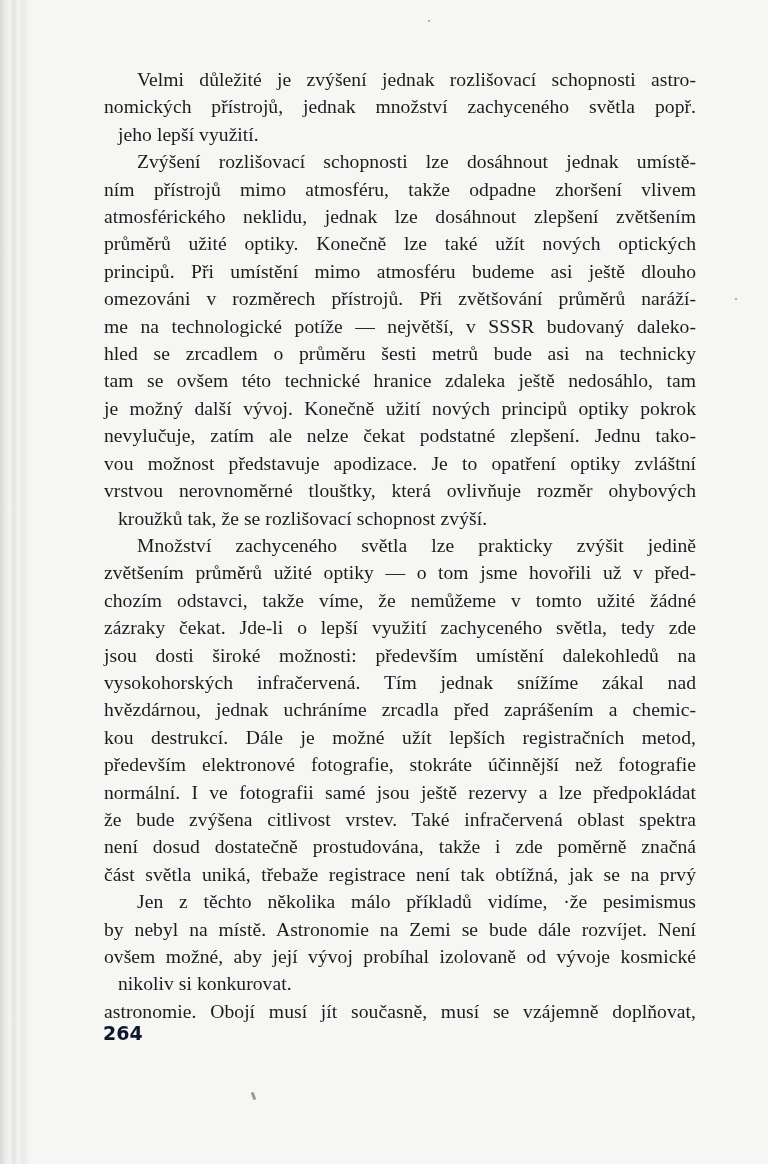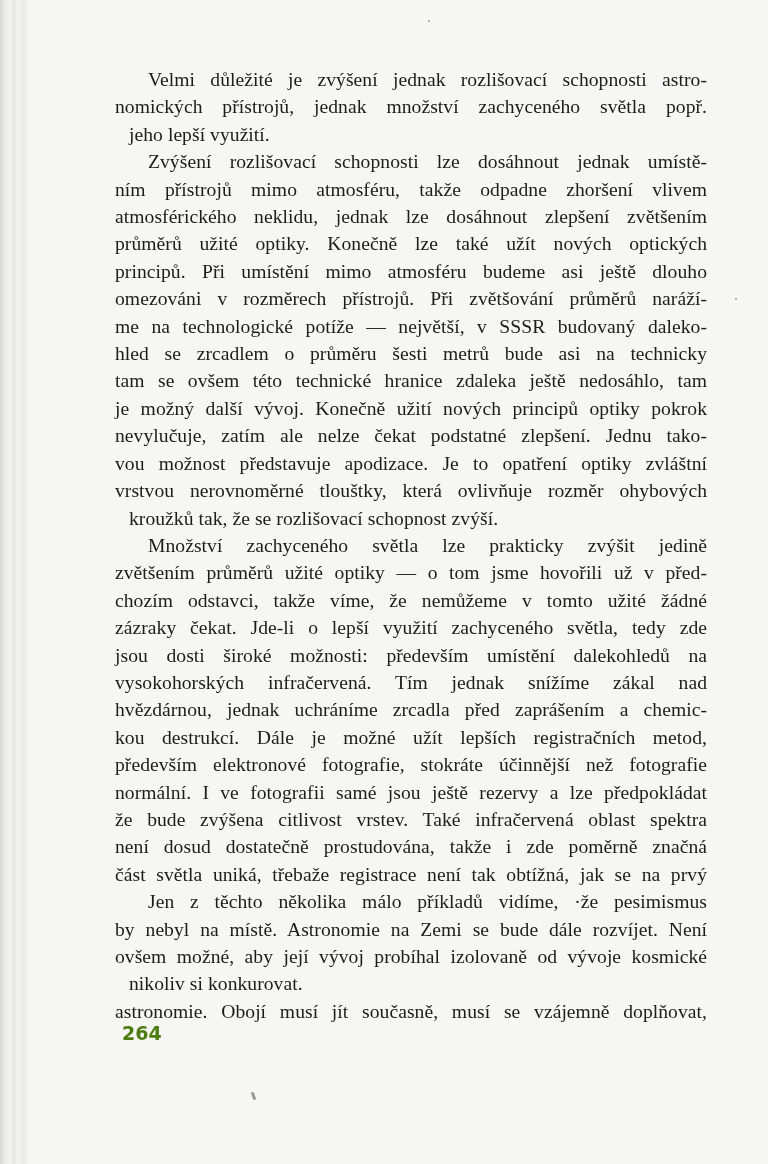--- a/index.html
+++ b/index.html
@@ -18,21 +18,21 @@
     .spine {
       position: absolute;
       left: 0;
       top: 0;
       width: 30px;
       height: 1164px;
       background: linear-gradient(to right, #d8d8d6 0px, #ececea 6px, #f3f3f1 10px, #e4e4e2 14px, #f4f4f2 18px, #e9e9e7 23px, #f6f6f4 30px);
     }
     .page {
       position: absolute;
-      left: 115px;
+      left: 104px;
       top: 66px;
       width: 592px;
     }
     .para {
       margin: 0;
       font-size: 19.6px;
       line-height: 27.4px;
       text-align: justify;
       text-indent: 33px;
       hyphens: manual;
@@ -47,26 +47,26 @@
     .line.last {
       text-align-last: left;
       margin-left: 14px;
     }
     .line.indent {
       padding-left: 33px;
     }
     .para .line { text-indent: 0; }
     .page-number {
       position: absolute;
-      left: 122px;
+      left: 103px;
       top: 1022px;
       font-family: "DejaVu Sans", "Liberation Sans", sans-serif;
       font-weight: bold;
       font-size: 19px;
-      color: #4d7c0f;
+      color: #0f172a;
     }
     .speck {
       position: absolute;
       width: 2px;
       height: 2px;
       background: #9a9a9a;
       border-radius: 50%;
     }
   </style>
 </head>

